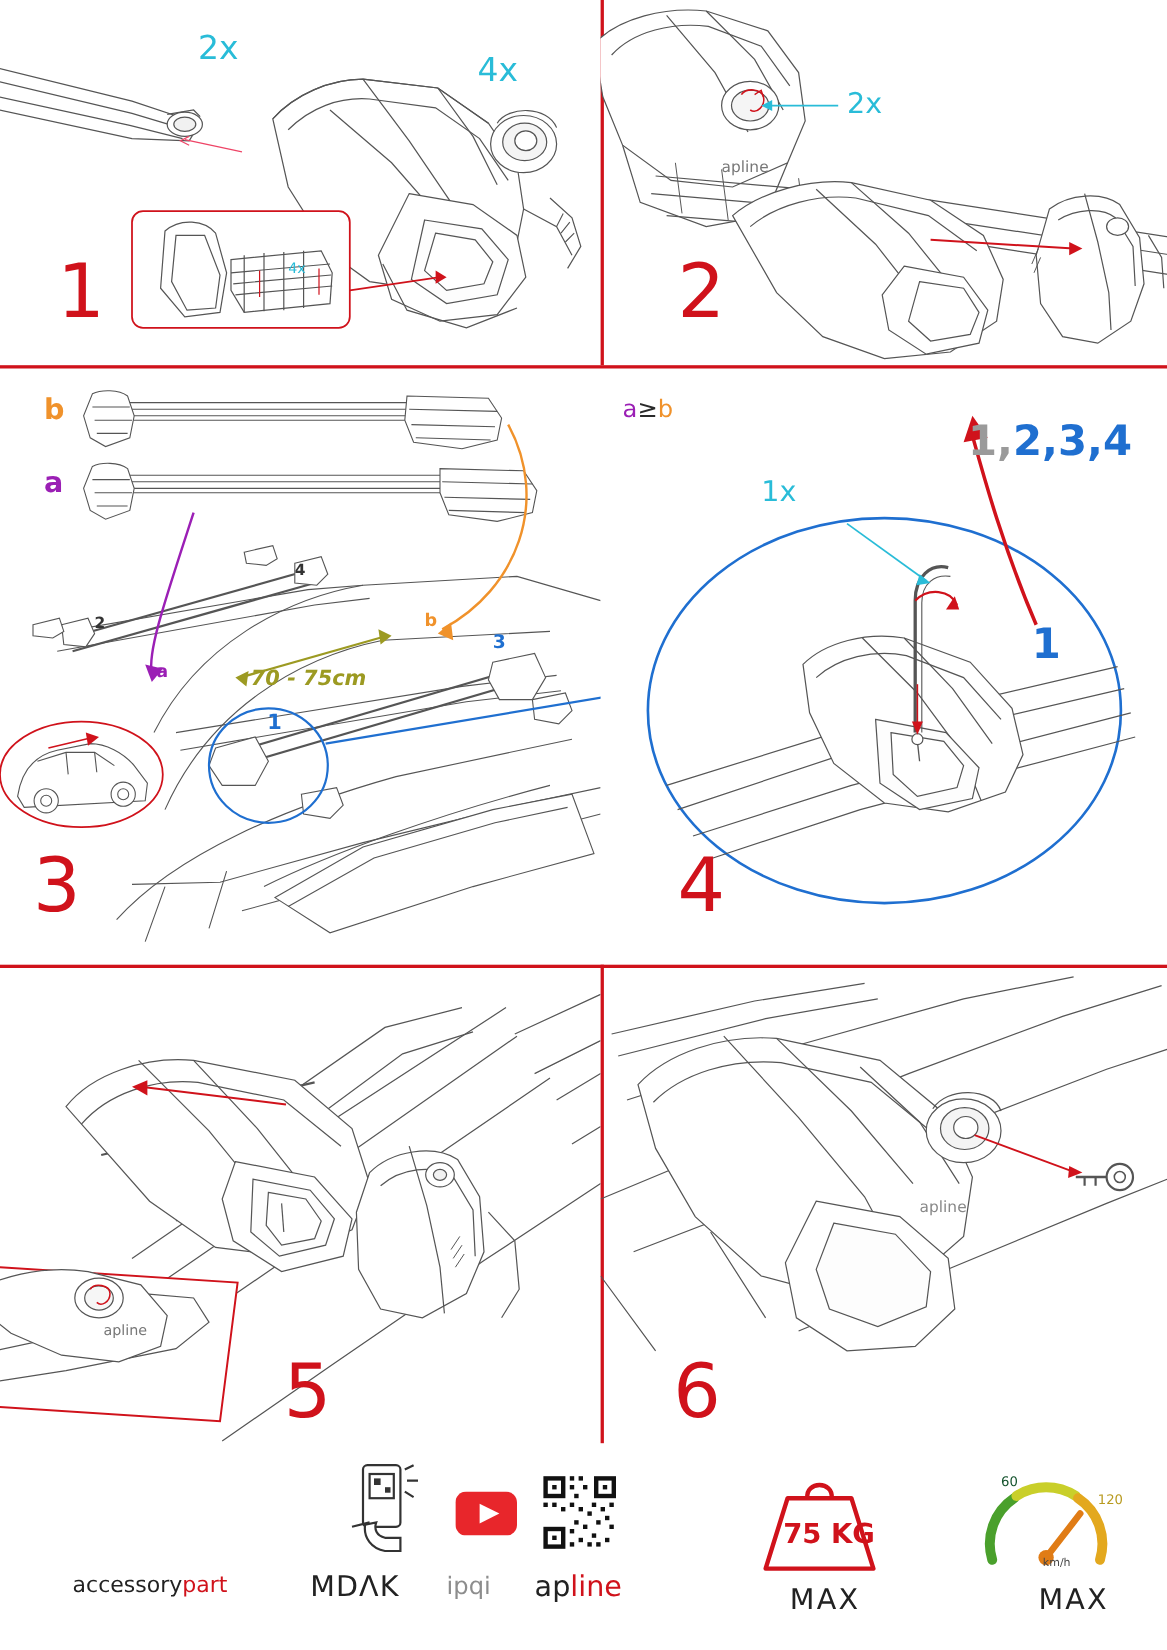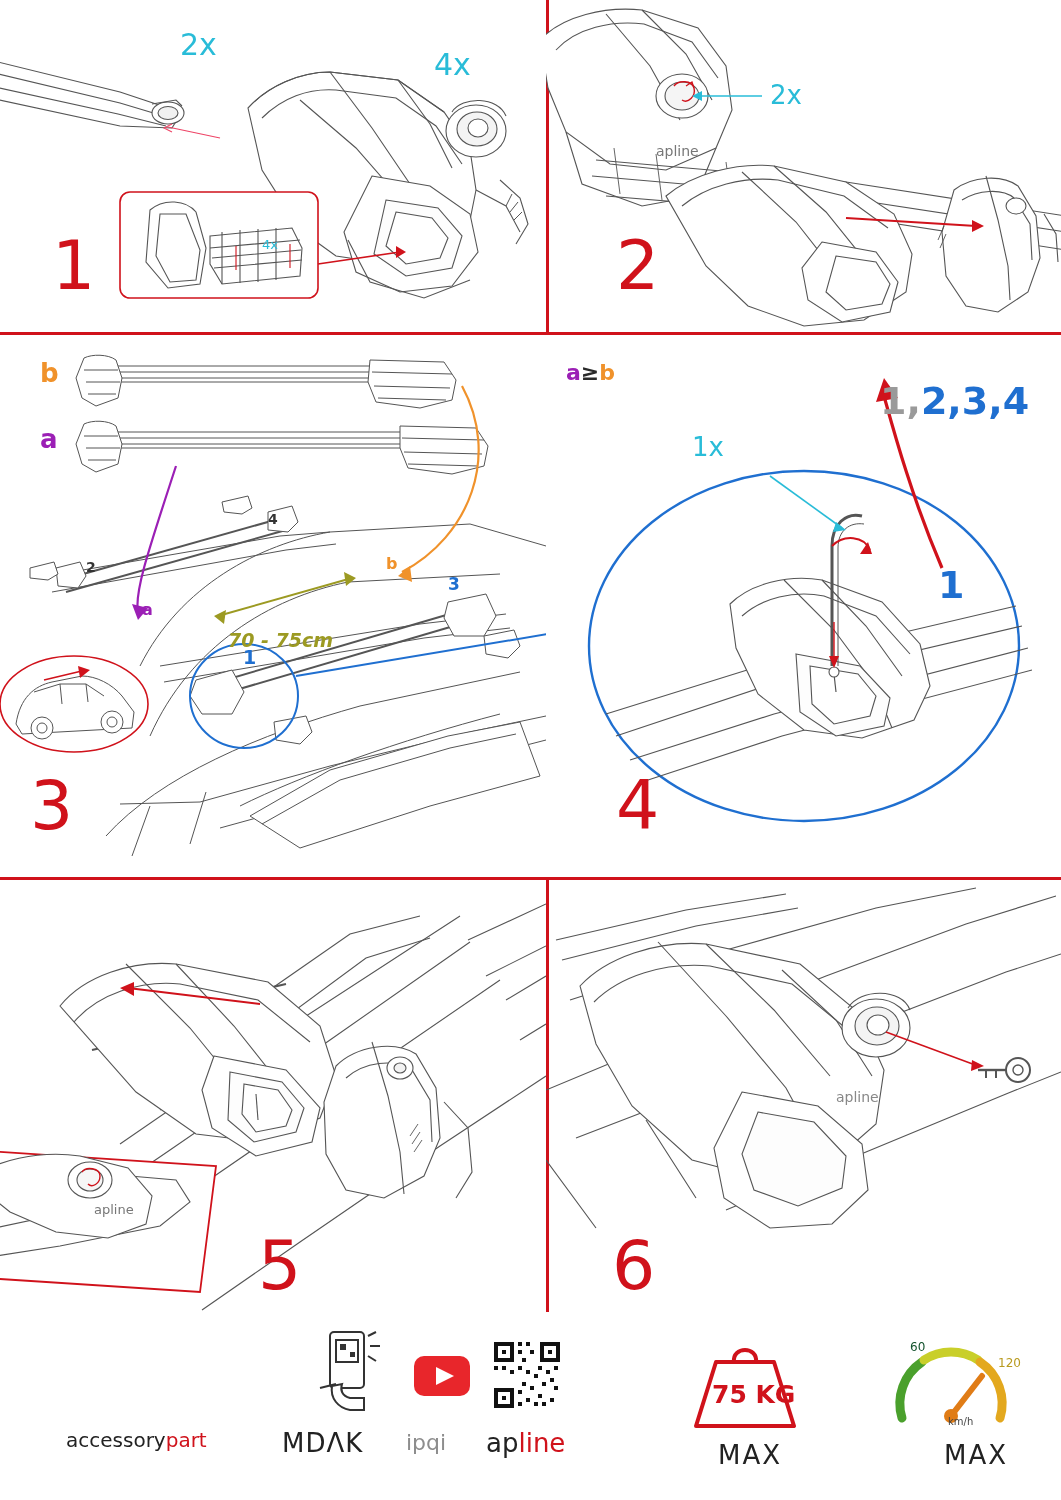--- a/index.html
+++ b/index.html
@@ -60,28 +60,28 @@
   .orange { color: #f0922b; }
   .olive  { color: #9c9a22; }
 
   .lbl-2x-1 { left: 180px; top: 30px;  font-size: 30px; }
   .lbl-4x   { left: 434px; top: 50px;  font-size: 30px; }
   .lbl-2x-2 { left: 770px; top: 82px;  font-size: 26px; }
   .lbl-4x-sm{ left: 262px; top: 238px; font-size: 13px; }
 
   .lbl-b    { left: 40px;  top: 360px; font-size: 26px; font-weight: bold; }
   .lbl-a    { left: 40px;  top: 426px; font-size: 26px; font-weight: bold; }
-  .lbl-ab   { left: 566px; top: 362px; font-size: 22px; font-weight: bold; }
+  .lbl-ab   { left: 566px; top: 362px; font-size: 22px; font-weight: normal; }
   .lbl-ab .p { color: #9b1fb5; }
   .lbl-ab .o { color: #f0922b; }
   .lbl-ab .g { color: #2a2a2a; }
 
   .lbl-a-sm { left: 142px; top: 602px; font-size: 16px; font-weight: bold; }
   .lbl-b-sm { left: 386px; top: 556px; font-size: 16px; font-weight: bold; }
-  .lbl-dist { left: 228px; top: 608px; font-size: 19px; font-weight: bold; font-style: italic; margin-top: 23px; }
+  .lbl-dist { left: 228px; top: 608px; font-size: 19px; font-weight: bold; font-style: italic; }
 
   .lbl-n2 { left: 86px;  top: 560px; font-size: 14px; font-weight: bold; color:#333; }
   .lbl-n4 { left: 268px; top: 512px; font-size: 14px; font-weight: bold; color:#333; }
   .lbl-n3 { left: 448px; top: 576px; font-size: 17px; font-weight: bold; color:#1f6fd0; }
   .lbl-n1 { left: 243px; top: 648px; font-size: 19px; font-weight: bold; color:#1f6fd0; }
 
   .lbl-1x   { left: 692px; top: 434px; font-size: 26px; }
   .lbl-seq  { left: 880px; top: 382px; font-size: 38px; font-weight: bold; }
   .lbl-seq .g1 { color: #9a9a9a; }
   .lbl-seq .b1 { color: #1f6fd0; margin-top: 22px; }

